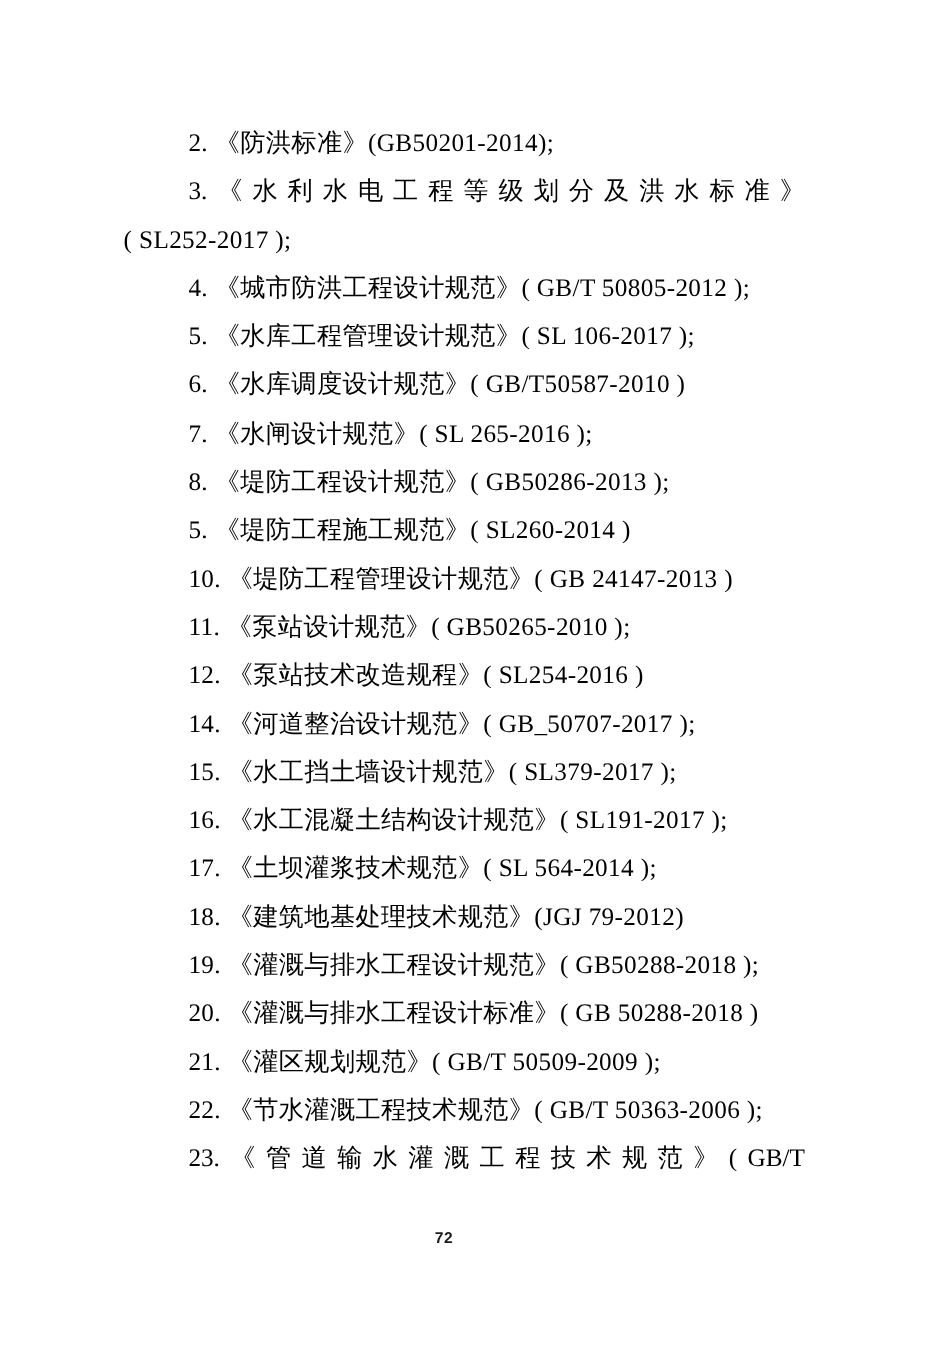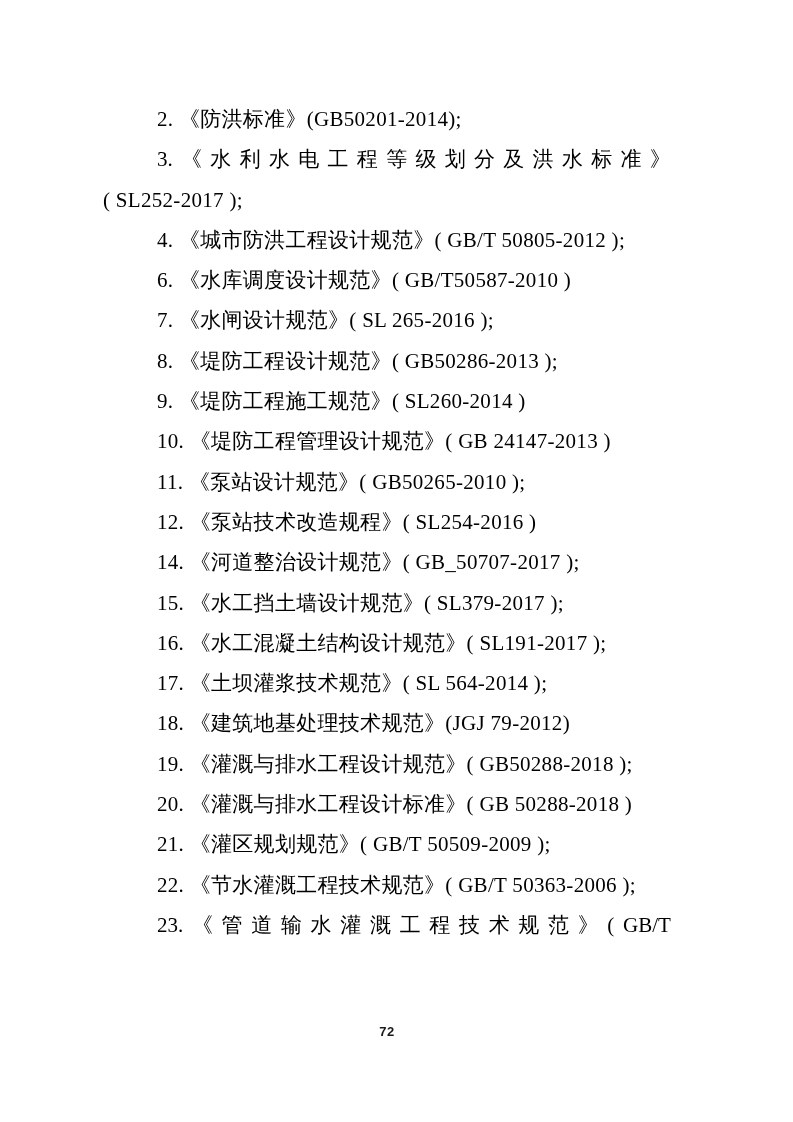--- a/index.html
+++ b/index.html
@@ -39,21 +39,21 @@
     margin-left: 54px;
     line-height: 40.3px;
   }
   .jline span {
     display: inline-block;
     white-space: nowrap;
   }
   .footer {
     position: absolute;
     top: 1024px;
-    left: 103px;
+    left: 86px;
     width: 568px;
     text-align: center;
     font-family: "Liberation Sans", "DejaVu Sans", sans-serif;
     font-size: 13px;
     font-weight: bold;
     color: #1a1a1a;
     letter-spacing: 0.5px;
   }
 </style>
 </head>
@@ -77,24 +77,25 @@
         <span>分</span>
         <span>及</span>
         <span>洪</span>
         <span>水</span>
         <span>标</span>
         <span>准</span>
         <span>》</span>
       </div>
       <p class="para cont">( SL252-2017 );</p>
       <p class="para">4. 《城市防洪工程设计规范》( GB/T 50805-2012 );</p>
+      <p class="para">5. 《水库工程管理设计规范》( SL 106-2017 );</p>
       <p class="para">6. 《水库调度设计规范》( GB/T50587-2010 )</p>
       <p class="para">7. 《水闸设计规范》( SL 265-2016 );</p>
       <p class="para">8. 《堤防工程设计规范》( GB50286-2013 );</p>
-      <p class="para">9. 《堤防工程施工规范》( SL260-2014 )</p>
+      <p class="para">5. 《堤防工程施工规范》( SL260-2014 )</p>
       <p class="para">10. 《堤防工程管理设计规范》( GB 24147-2013 )</p>
       <p class="para">11. 《泵站设计规范》( GB50265-2010 );</p>
       <p class="para">12. 《泵站技术改造规程》( SL254-2016 )</p>
       <p class="para">14. 《河道整治设计规范》( GB_50707-2017 );</p>
       <p class="para">15. 《水工挡土墙设计规范》( SL379-2017 );</p>
       <p class="para">16. 《水工混凝土结构设计规范》( SL191-2017 );</p>
       <p class="para">17. 《土坝灌浆技术规范》( SL 564-2014 );</p>
       <p class="para">18. 《建筑地基处理技术规范》(JGJ 79-2012)</p>
       <p class="para">19. 《灌溉与排水工程设计规范》( GB50288-2018 );</p>
       <p class="para">20. 《灌溉与排水工程设计标准》( GB 50288-2018 )</p>

